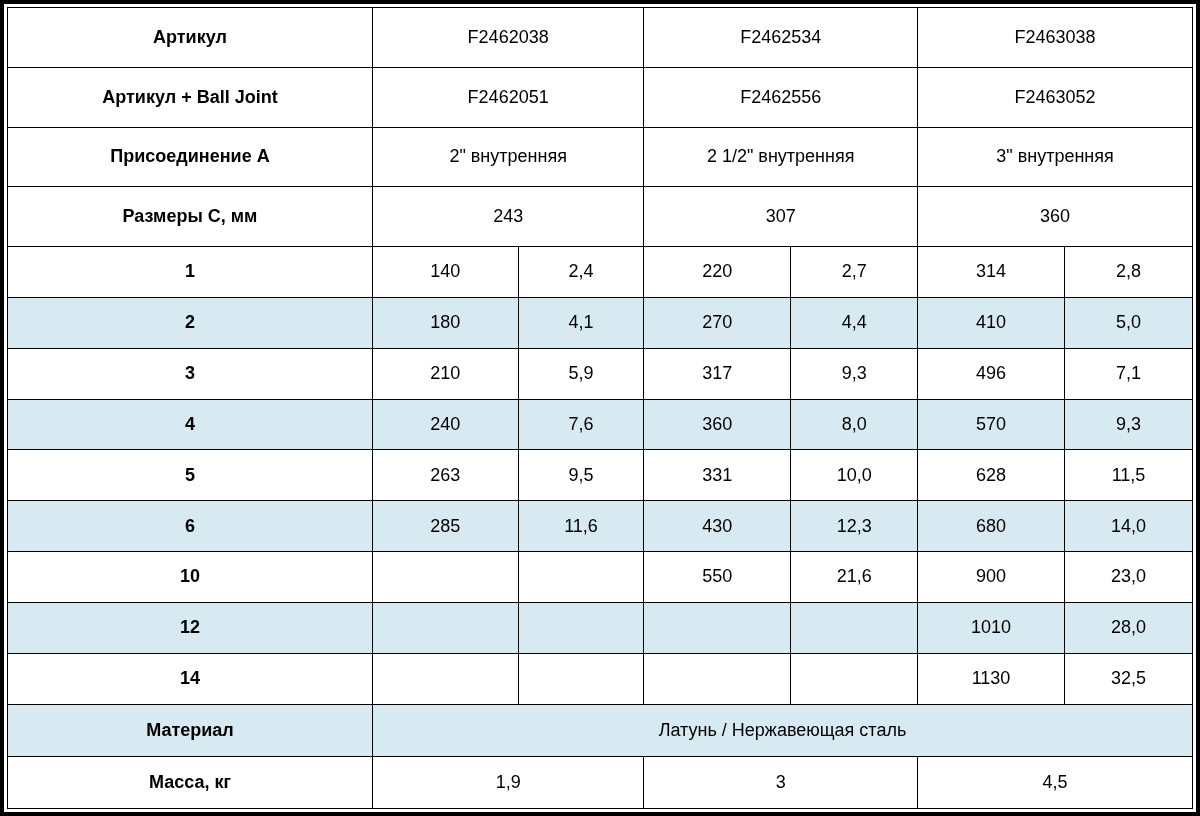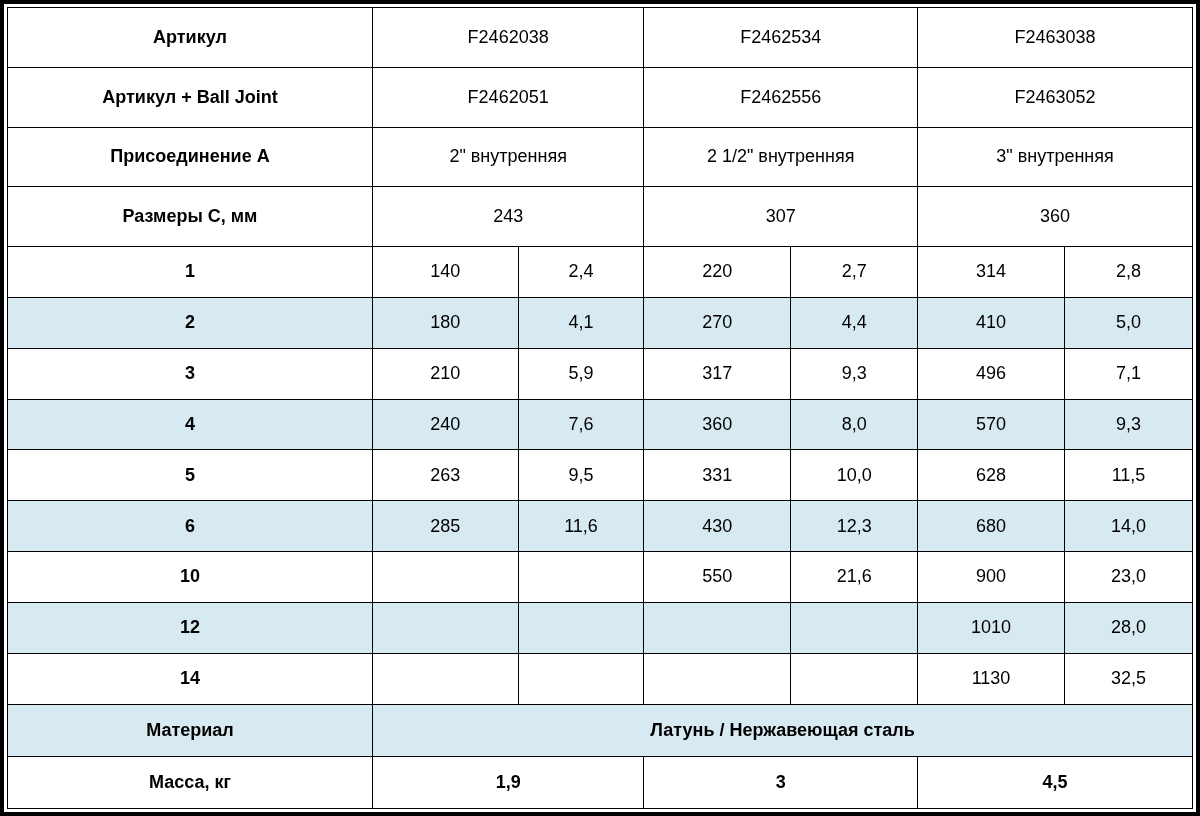--- a/index.html
+++ b/index.html
@@ -33,21 +33,21 @@
   }
   tr.info-row td { height: 42px; }
   tr.jet-header-row td { height: 53px; }
   tr.jet-row td { height: 35px; }
   tr.bottom-row td { height: 36px; }
 
   td.label-cell { font-weight: bold; }
   td.article-cell { font-weight: normal; color: #173f9e; }
   td.jet-head-cell { font-weight: bold; white-space: pre-line; line-height: 1.2; }
   td.height-cell { font-weight: bold; }
-  td.bold-value { font-weight: bold; }
+  td.bold-value { font-weight: normal; }
 
   tr.stripe td { background: #d8eaf1; }
   tr.plain td { background: #ffffff; }
 </style>
 </head>
 <body>
 
 <div class="table-frame">
 <table class="spec-table">
   <colgroup>

